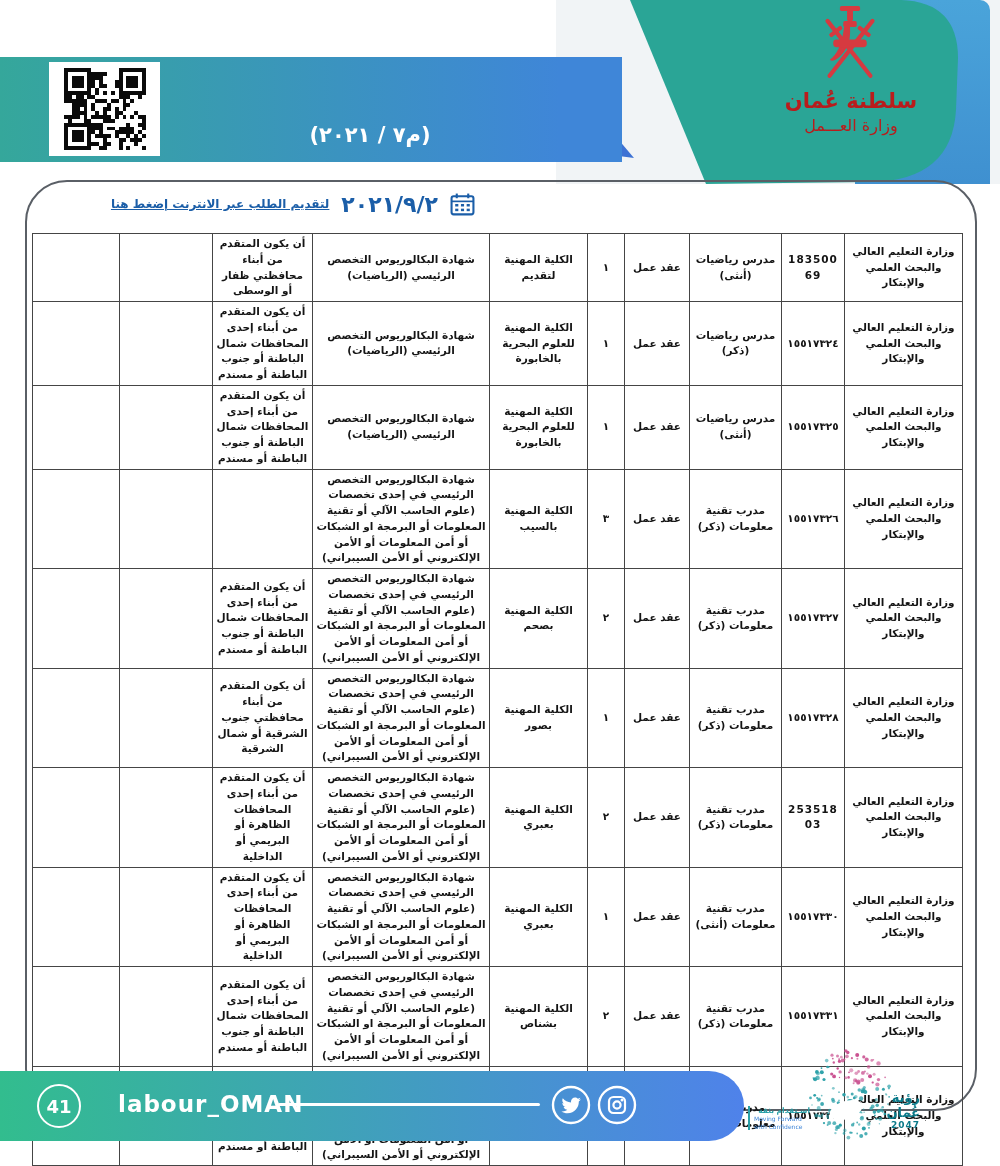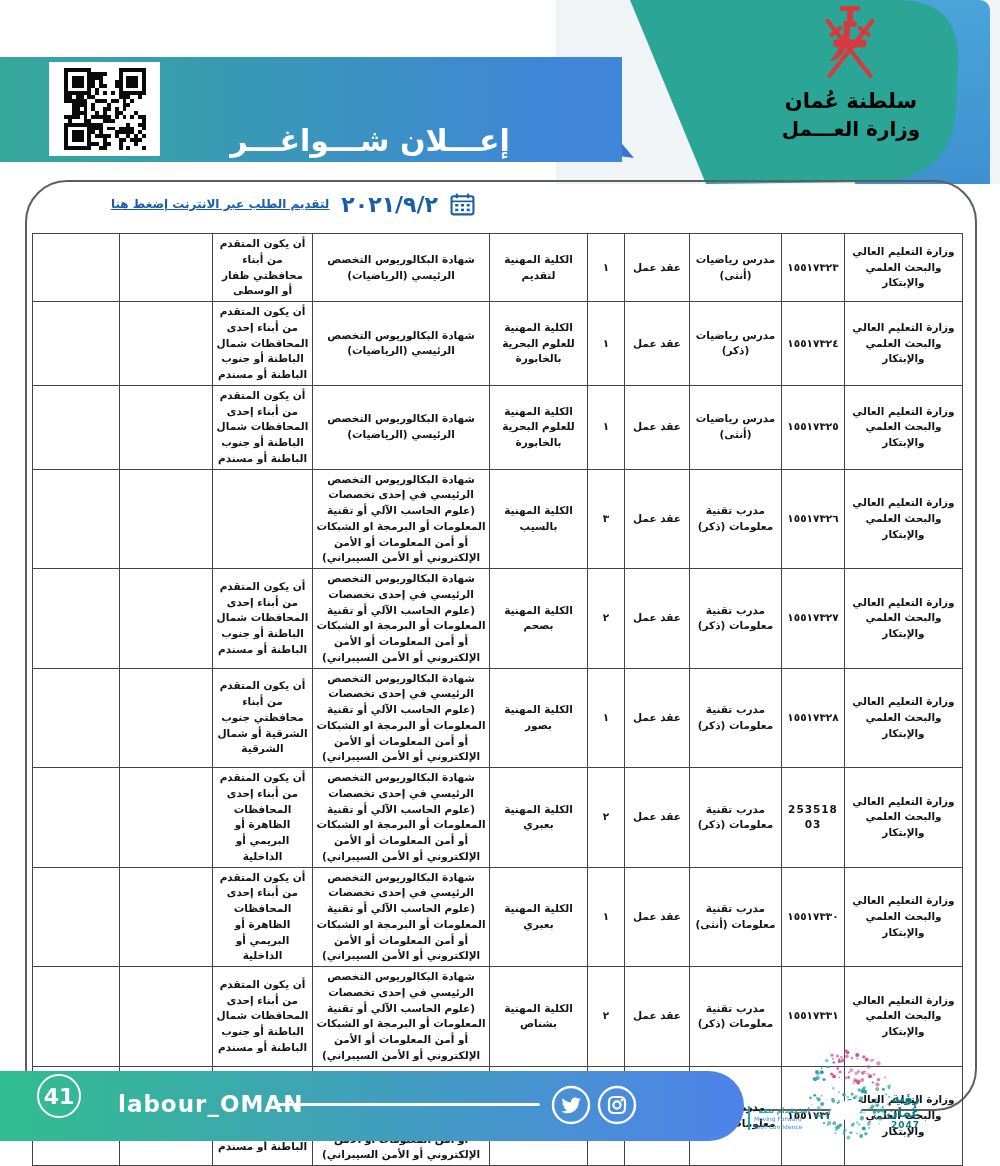--- a/index.html
+++ b/index.html
@@ -16,23 +16,23 @@
   .banner-title { font-size:30px; font-weight:bold; letter-spacing:1px; line-height:1.2; }
   .banner-issue { font-size:21px; font-weight:bold; margin-top:0; }
 
   
   .decor { position:absolute; left:556px; top:0; width:444px; height:184px; background:#f1f4f6; overflow:hidden; }
   .decor-blue { position:absolute; left:299px; top:0; width:135px; height:184px;
                 background:linear-gradient(180deg,#4aa4da,#3f90d0); border-top-right-radius:10px; }
   .decor-teal { position:absolute; left:0; top:0; width:444px; height:184px; }
   .decor-tri { position:absolute; left:0; top:0; width:80px; height:184px; }
   .emblem { position:absolute; left:244px; top:6px; width:100px; height:84px; }
-  .callig { position:absolute; left:200px; top:88px; width:190px; text-align:center; color:#000000; direction:rtl; }
+  .callig { position:absolute; left:200px; top:88px; width:190px; text-align:center; color:#b91c1c; direction:rtl; }
   .callig .l1 { font-size:21px; font-weight:bold; line-height:1.3; }
-  .callig .l2 { font-size:20px; font-weight:bold; line-height:1.4; letter-spacing:2px; }
+  .callig .l2 { font-size:16px; font-weight:normal; line-height:1.4; letter-spacing:2px; }
 
   
   .apply-row { position:absolute; left:60px; top:184px; width:415px; height:40px; direction:rtl;
                display:flex; align-items:center; gap:12px; color:#1b5ea8; }
   .apply-row .cal { width:25px; height:23px; flex:0 0 auto; }
   .apply-date { font-size:22px; font-weight:bold; direction:ltr; letter-spacing:5px; }
   .apply-link { font-size:12px; font-weight:bold; text-decoration:underline; cursor:pointer; }
 
   
   .frame { position:absolute; left:25px; top:180px; width:952px; height:931px;
@@ -52,22 +52,22 @@
   tr.vrow:nth-child(1){height:68px} tr.vrow:nth-child(2){height:66px}
   tr.vrow:nth-child(3){height:71px} tr.vrow:nth-child(4){height:88px}
   tr.vrow:nth-child(5){height:85px} tr.vrow:nth-child(6){height:86px}
   tr.vrow:nth-child(7){height:82px} tr.vrow:nth-child(8){height:90px}
   tr.vrow:nth-child(9){height:88px} tr.vrow:nth-child(10){height:85px}
 
   
   .footer-bar { position:absolute; left:0; top:1071px; width:744px; height:70px;
                 background:linear-gradient(90deg,#32bd8e 0%, #4f82ea 100%);
                 border-top-right-radius:48px; border-bottom-right-radius:48px; }
-  .page-num { position:absolute; left:37px; top:3px; width:44px; height:44px; border:2px solid #ffffff;
-              border-radius:50%; color:#ffffff; font-size:22px; font-weight:bold;
+  .page-num { position:absolute; left:37px; top:13px; width:44px; height:44px; border:2px solid #ffffff;
+              border-radius:50%; color:#ffffff; font-size:18px; font-weight:bold;
               display:flex; align-items:center; justify-content:center; }
   .handle { position:absolute; left:118px; top:20px; color:#ffffff; font-size:23px; font-weight:bold; letter-spacing:1px; }
   .f-line { position:absolute; left:278px; top:32px; width:262px; height:3px; background:#ffffff; border-radius:2px; }
   .soc { position:absolute; top:14px; width:40px; height:40px; }
   .soc.tw { left:551px; } .soc.ig { left:597px; }
 
   .recruit { position:absolute; left:748px; top:1106px; width:62px; direction:rtl; text-align:right;
              border-left:2px solid #2aa0a8; padding-left:4px; }
   .recruit .ar { color:#2aa0a8; font-size:7.5px; font-weight:bold; line-height:1.2; }
   .recruit .en { color:#3f86d8; font-size:6px; line-height:1.25; direction:ltr; text-align:left; }
@@ -109,21 +109,20 @@
       </g>
     </svg>
     <div class="callig">
       <div class="l1">سلطنة عُمان</div>
       <div class="l2">وزارة العـــمل</div>
     </div>
   </div>
 
   <div class="banner">
     <div class="banner-text">
-      <div class="banner-title">إعـــلان شـــواغـــر</div>
       <div class="banner-issue">(م٧ / ٢٠٢١)</div>
     </div>
   </div>
   <div class="qr-box">
     <svg id="qr-svg" viewBox="0 0 21 21" shape-rendering="crispEdges">
         <rect x="0" y="0" width="1" height="1" fill="#0a0a0a"></rect>
         <rect x="1" y="0" width="1" height="1" fill="#0a0a0a"></rect>
         <rect x="2" y="0" width="1" height="1" fill="#0a0a0a"></rect>
         <rect x="3" y="0" width="1" height="1" fill="#0a0a0a"></rect>
         <rect x="4" y="0" width="1" height="1" fill="#0a0a0a"></rect>
@@ -392,21 +391,21 @@
         <col style="width:37px">
           <col style="width:98px">
           <col style="width:177px">
           <col style="width:100px">
         <col style="width:93px">
           <col style="width:87px">
       </colgroup>
       <tbody>
           <tr class="vrow">
       <td class="c-min">وزارة التعليم العالي والبحث العلمي والإبتكار</td>
-      <td class="c-ref">١٥٥١٧٣٢٣</td>
+      <td class="c-ref">18350069</td>
       <td class="c-job">مدرس رياضيات (أنثى)</td>
       <td class="c-con">عقد عمل</td>
       <td class="c-cnt">١</td>
       <td class="c-col">الكلية المهنية لتقديم</td>
       <td class="c-qual">شهادة البكالوريوس التخصص الرئيسي (الرياضيات)</td>
       <td class="c-cond">أن يكون المتقدم من أبناء محافظتي ظفار أو الوسطى</td>
       <td class="c-x1"></td>
       <td class="c-x2"></td>
     </tr>
           <tr class="vrow">

